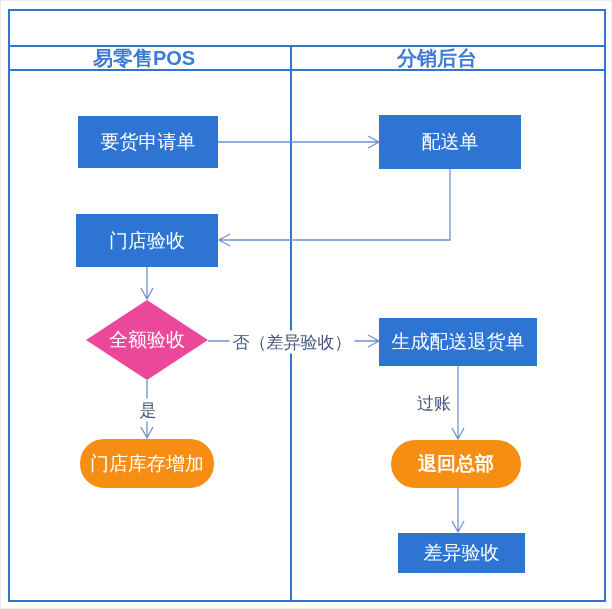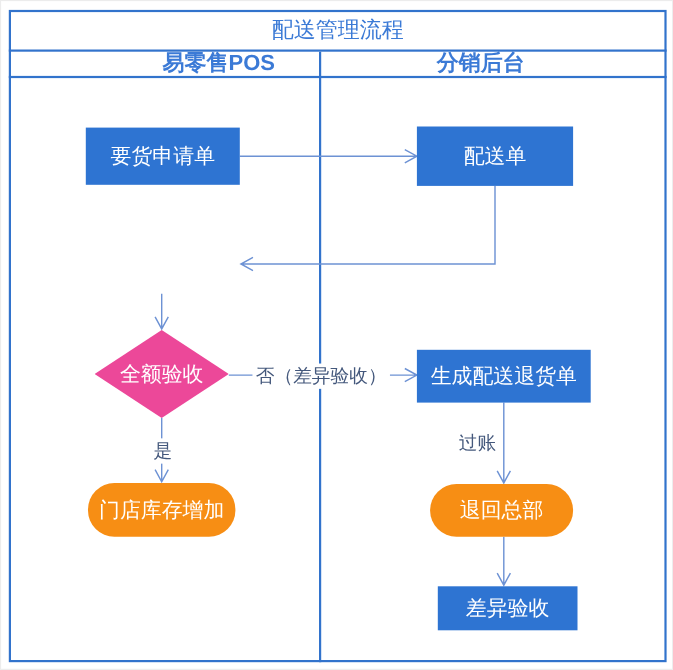--- a/index.html
+++ b/index.html
@@ -26,40 +26,40 @@
   
   .chart-title{
     position:absolute;left:7px;top:10px;width:598px;height:34px;
     line-height:34px;text-align:center;
     font-size:20px;color:#3b7ad6;
   }
   .lane-header{
     position:absolute;top:46px;height:22px;line-height:23px;
     text-align:center;font-size:20px;font-weight:bold;color:#3b7ad6;
   }
-  .lane-header.left{left:7px;width:242px;text-align:right;}
+  .lane-header.left{left:22px;width:242px;}
   .lane-header.right{left:291px;width:290px;}
   
   .node{
     position:absolute;display:flex;align-items:center;justify-content:center;
     color:#ffffff;font-size:19px;box-sizing:border-box;white-space:nowrap;
   }
   .proc{background:#2e74d2;}
   .decision{
     background:#ec4899;
     clip-path:polygon(50% 0, 100% 50%, 50% 100%, 0 50%);
   }
   .terminal{background:#f78e14;border-radius:24px;}
   .n-request{left:77px;top:115px;width:140px;height:52px;}
   .n-delivery{left:378px;top:114px;width:142px;height:54px;}
   .n-store-accept{left:75px;top:213px;width:142px;height:53px;}
   .n-full-accept{left:85px;top:299px;width:122px;height:80px;}
   .n-return-order{left:378px;top:317px;width:158px;height:48px;}
   .n-inventory{left:79px;top:438px;width:134px;height:49px;}
-  .n-return-hq{left:390px;top:439px;width:130px;height:48px;}
+  .n-return-hq{left:390px;top:439px;width:130px;height:48px;font-weight:bold;}
   .n-loss{left:397px;top:532px;width:127px;height:40px;}
   
   .connectors{position:absolute;left:0;top:0;width:612px;height:609px;pointer-events:none;}
   .connectors path{stroke:#6d92d4;stroke-width:1.3;fill:none;}
   .edge-label{
     position:absolute;transform:translate(-50%,-50%);
     background:#ffffff;color:#44587c;font-size:17px;
     padding:0 3px;white-space:nowrap;
   }
   .lbl-no{left:291px;top:341px;}
@@ -69,39 +69,39 @@
 </head>
 <body>
 
 <div class="screen">
 
   <div class="frame-outer"></div>
   <div class="hline line-title-bottom"></div>
   <div class="hline line-header-bottom"></div>
   <div class="vline line-lane-divider"></div>
 
-  <div class="chart-title">配送管理流程</div>
   <div class="lane-header left">易零售POS</div>
   <div class="lane-header right">分销后台</div>
 
   <svg class="connectors" viewBox="0 0 612 609" xmlns="http://www.w3.org/2000/svg">
     <path d="M217,141 L378,141 M367,135 L378,141 L367,147"></path>
     <path d="M449,168 L449,239 L218,239 M229,233 L218,239 L229,245"></path>
     <path d="M146,266 L146,298 M140,287 L146,298 L152,287"></path>
     <path d="M207,340 L378,340 M367,334 L378,340 L367,346"></path>
     <path d="M146,379 L146,437 M140,426 L146,437 L152,426"></path>
     <path d="M457,365 L457,438 M451,427 L457,438 L463,427"></path>
     <path d="M457,487 L457,531 M451,520 L457,531 L463,520"></path>
   </svg>
 
   <div class="edge-label lbl-no">否（差异验收）</div>
   <div class="edge-label lbl-yes">是</div>
   <div class="edge-label lbl-post">过账</div>
 
   <div class="node proc n-delivery">配送单</div>
   <div class="node proc n-request">要货申请单</div>
+  <div class="node proc n-store-accept">门店验收</div>
   <div class="node decision n-full-accept">全额验收</div>
   <div class="node terminal n-inventory">门店库存增加</div>
   <div class="node proc n-return-order">生成配送退货单</div>
   <div class="node terminal n-return-hq">退回总部</div>
   <div class="node proc n-loss">差异验收</div>
 
 </div>
 
 </body></html>

